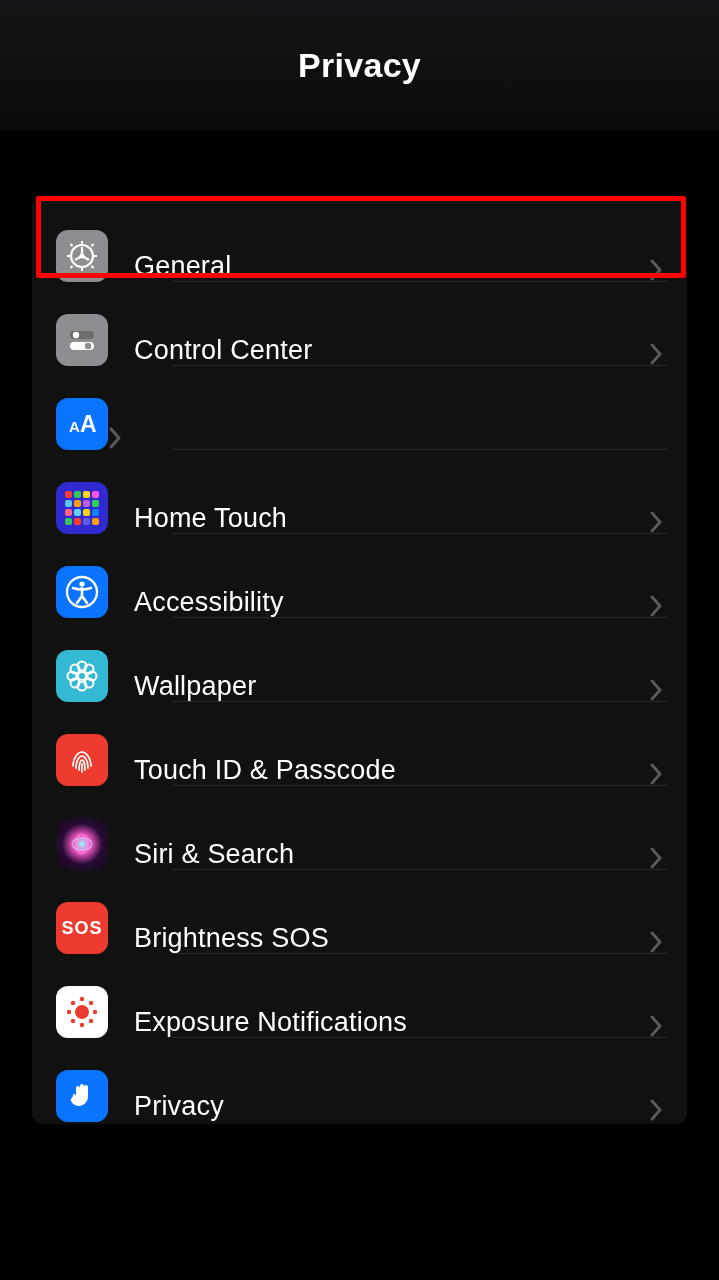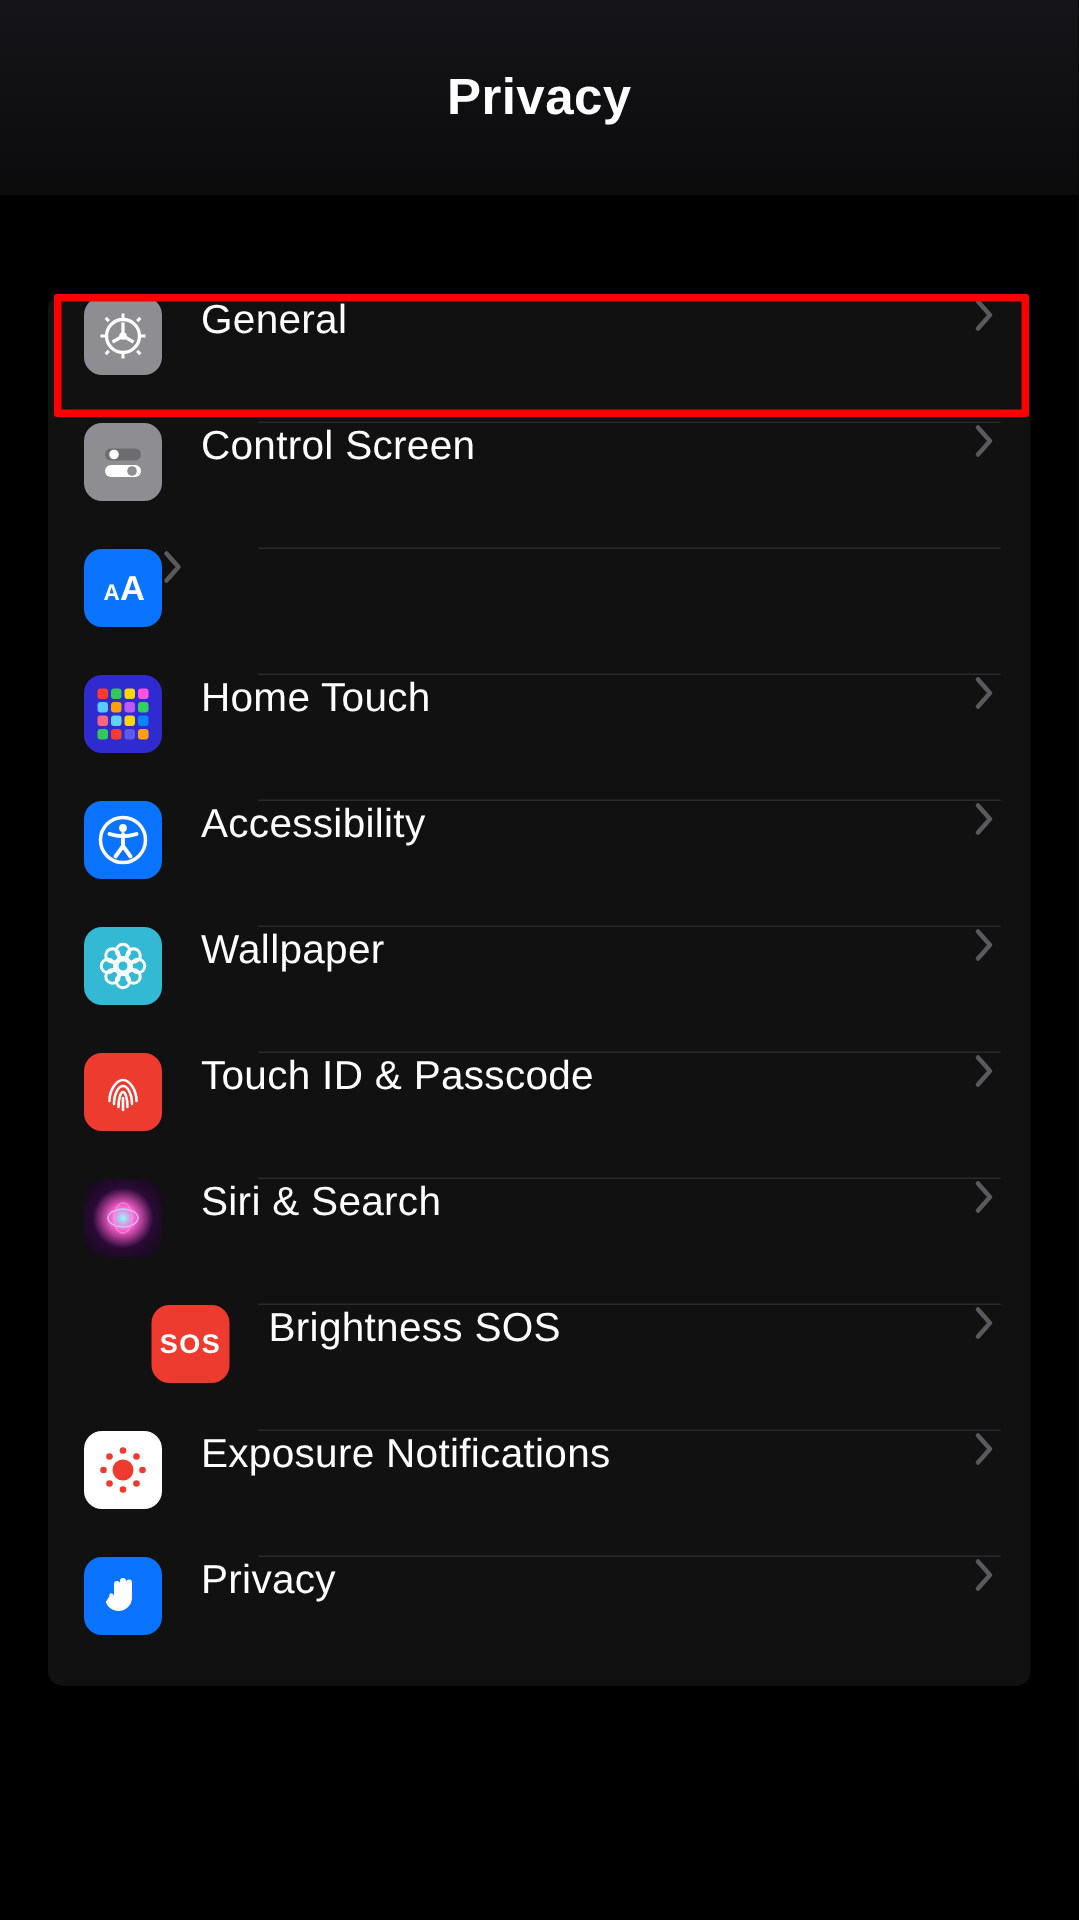--- a/index.html
+++ b/index.html
@@ -32,21 +32,21 @@
       padding: 66px 32px 0 32px;
     }
     .list {
       background: #111112;
       border-radius: 10px;
       overflow: hidden;
     }
     .row {
       position: relative;
       display: flex;
-      align-items: flex-start;
+      align-items: flex-end;
       height: 84px;
       padding: 0 24px 0 24px;
     }
     .rows-inner { padding-top: 2px; padding-bottom: 2px; }
     .sep {
       position: absolute;
       left: 140px; right: 20px; bottom: 0;
       height: 1px;
       background: #2a2a2c;
     }
@@ -84,21 +84,21 @@
     }
     
     .ic-general { background:#8e8e92; }
     .ic-control-center { background:#8e8e92; }
     .ic-display { background:#0a73ff; }
     .ic-home { background:#2f2bd1; }
     .ic-accessibility { background:#0a73ff; }
     .ic-wallpaper { background:#33b9d4; }
     .ic-siri { background: radial-gradient(circle at 50% 50%, #90f9ff 0%, #ff5ecf 22%, #2a0a36 55%, #0c0c10 100%); }
     .ic-touchid { background:#ed3b30; }
-    .ic-sos { background:#ed3b30; color:#fff; font-weight:800; font-size:18px; letter-spacing:1px;margin-left:45px; }
+    .ic-sos { background:#ed3b30; color:#fff; font-weight:800; font-size:18px; letter-spacing:1px; }
     .ic-exposure { background:#fff; }
     .ic-battery { background:#34c759; }
     .ic-privacy { background:#0a73ff; }
     .home-grid { width:34px; height:34px; display:grid; grid-template-columns:repeat(4,1fr); grid-template-rows:repeat(4,1fr); gap:2px; }
     .home-grid span { border-radius:2px; }
   </style>
 </head>
 <body>
 
 <div class="header">
@@ -142,21 +142,21 @@
 
       <div class="row">
         <div class="icon ic-control-center">
           <svg width="36" height="36" viewBox="0 0 36 36">
             <rect x="6" y="9" width="24" height="8" rx="4" fill="#6d6d70"></rect>
             <circle cx="12" cy="13" r="3.2" fill="#fff"></circle>
             <rect x="6" y="20" width="24" height="8" rx="4" fill="#fff"></rect>
             <circle cx="24" cy="24" r="3.2" fill="#8e8e92"></circle>
           </svg>
         </div>
-        <div class="label">Control Screen</div>
+        <div class="label">Control Center</div>
         <div class="chev">
             <svg viewBox="0 0 14 24">
               <path d="M3 3l8 9-8 9"></path>
             </svg>
           </div>
         <div class="sep"></div>
       </div>
 
       <div class="row">
         <div class="icon ic-display">

